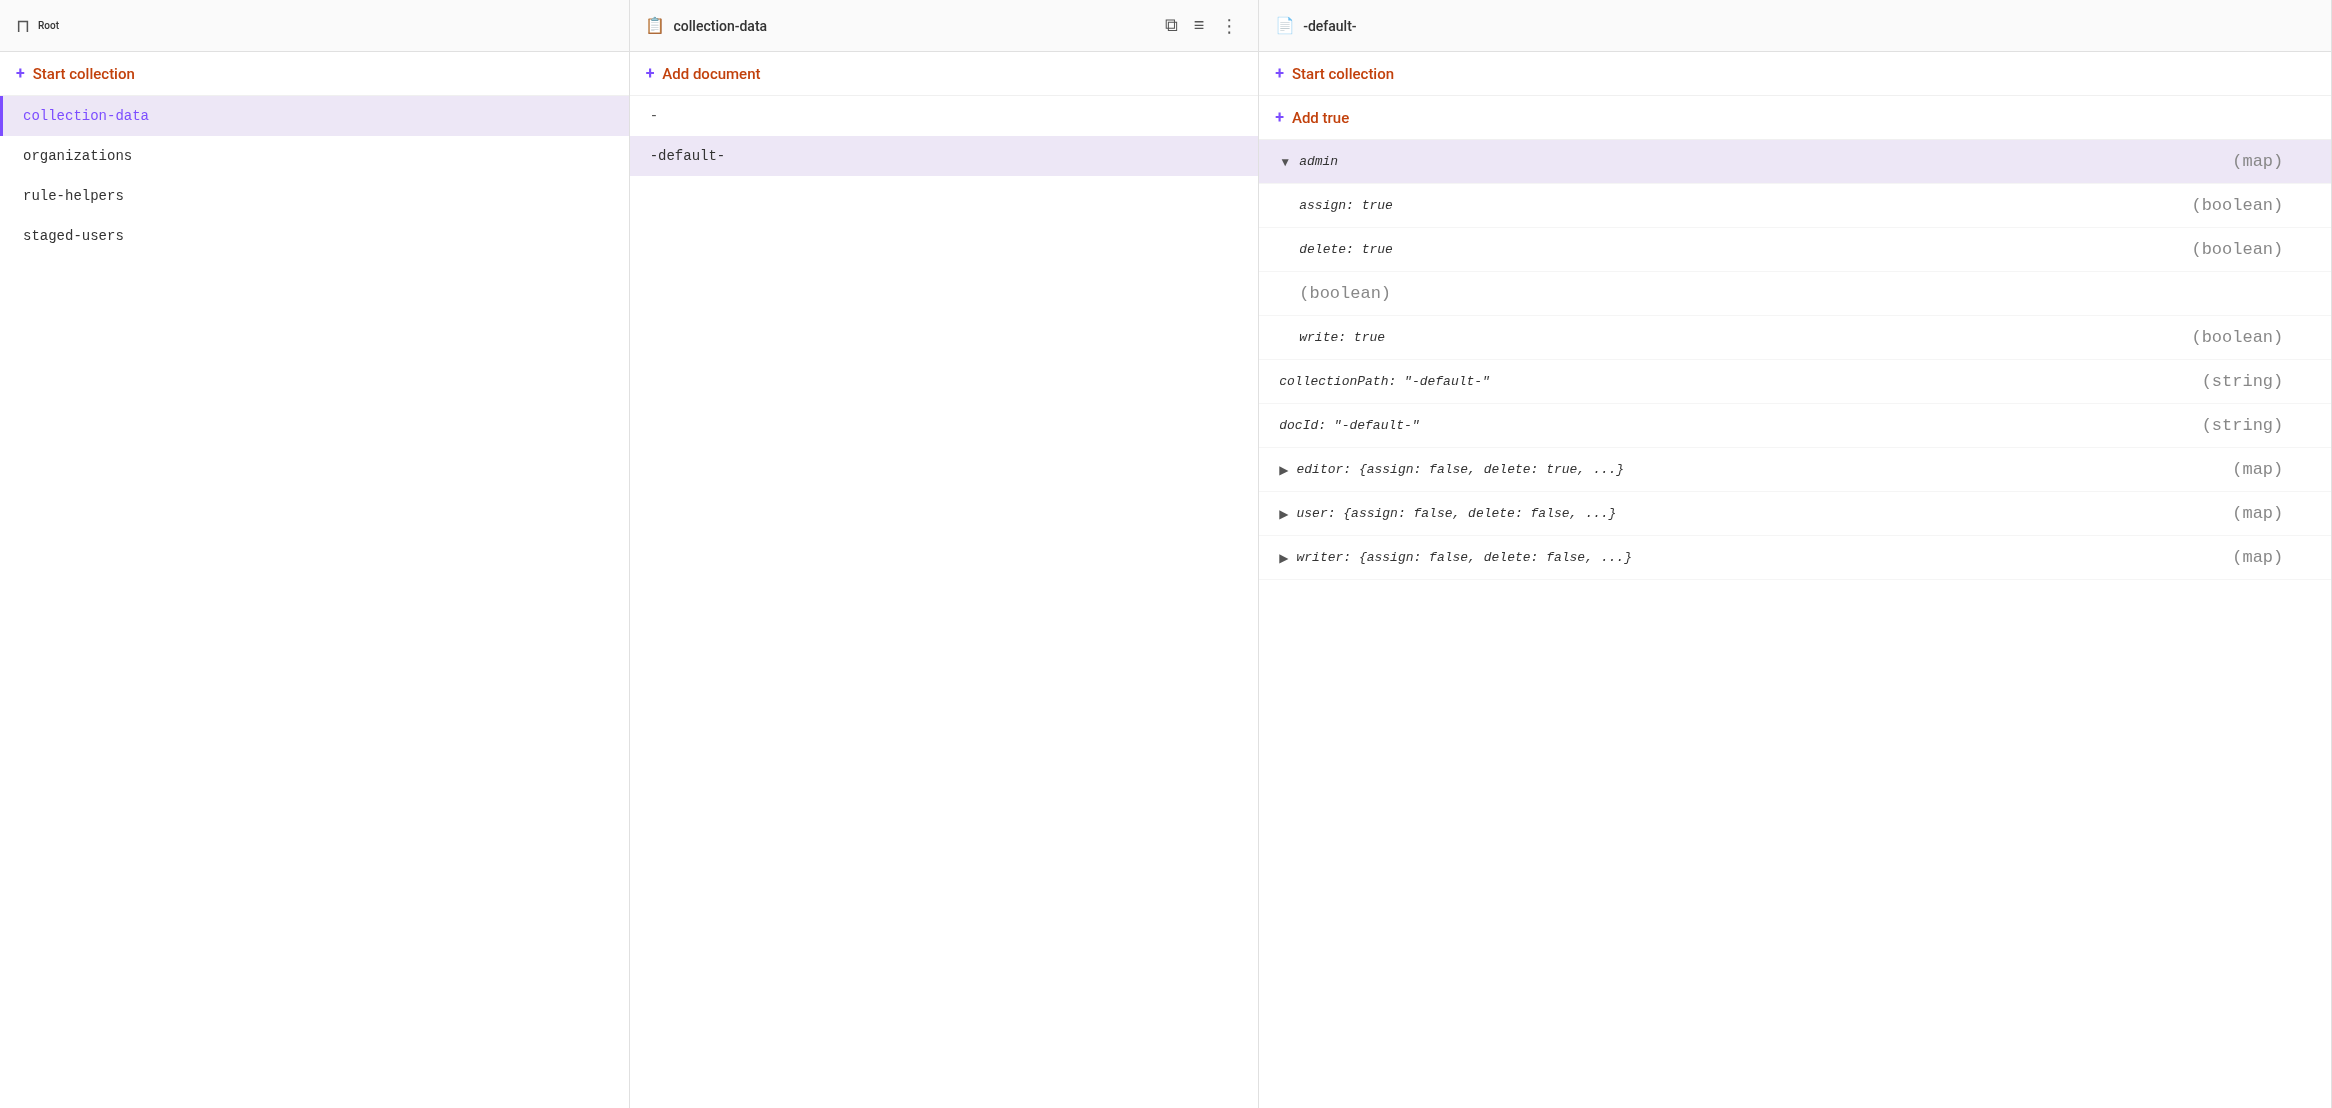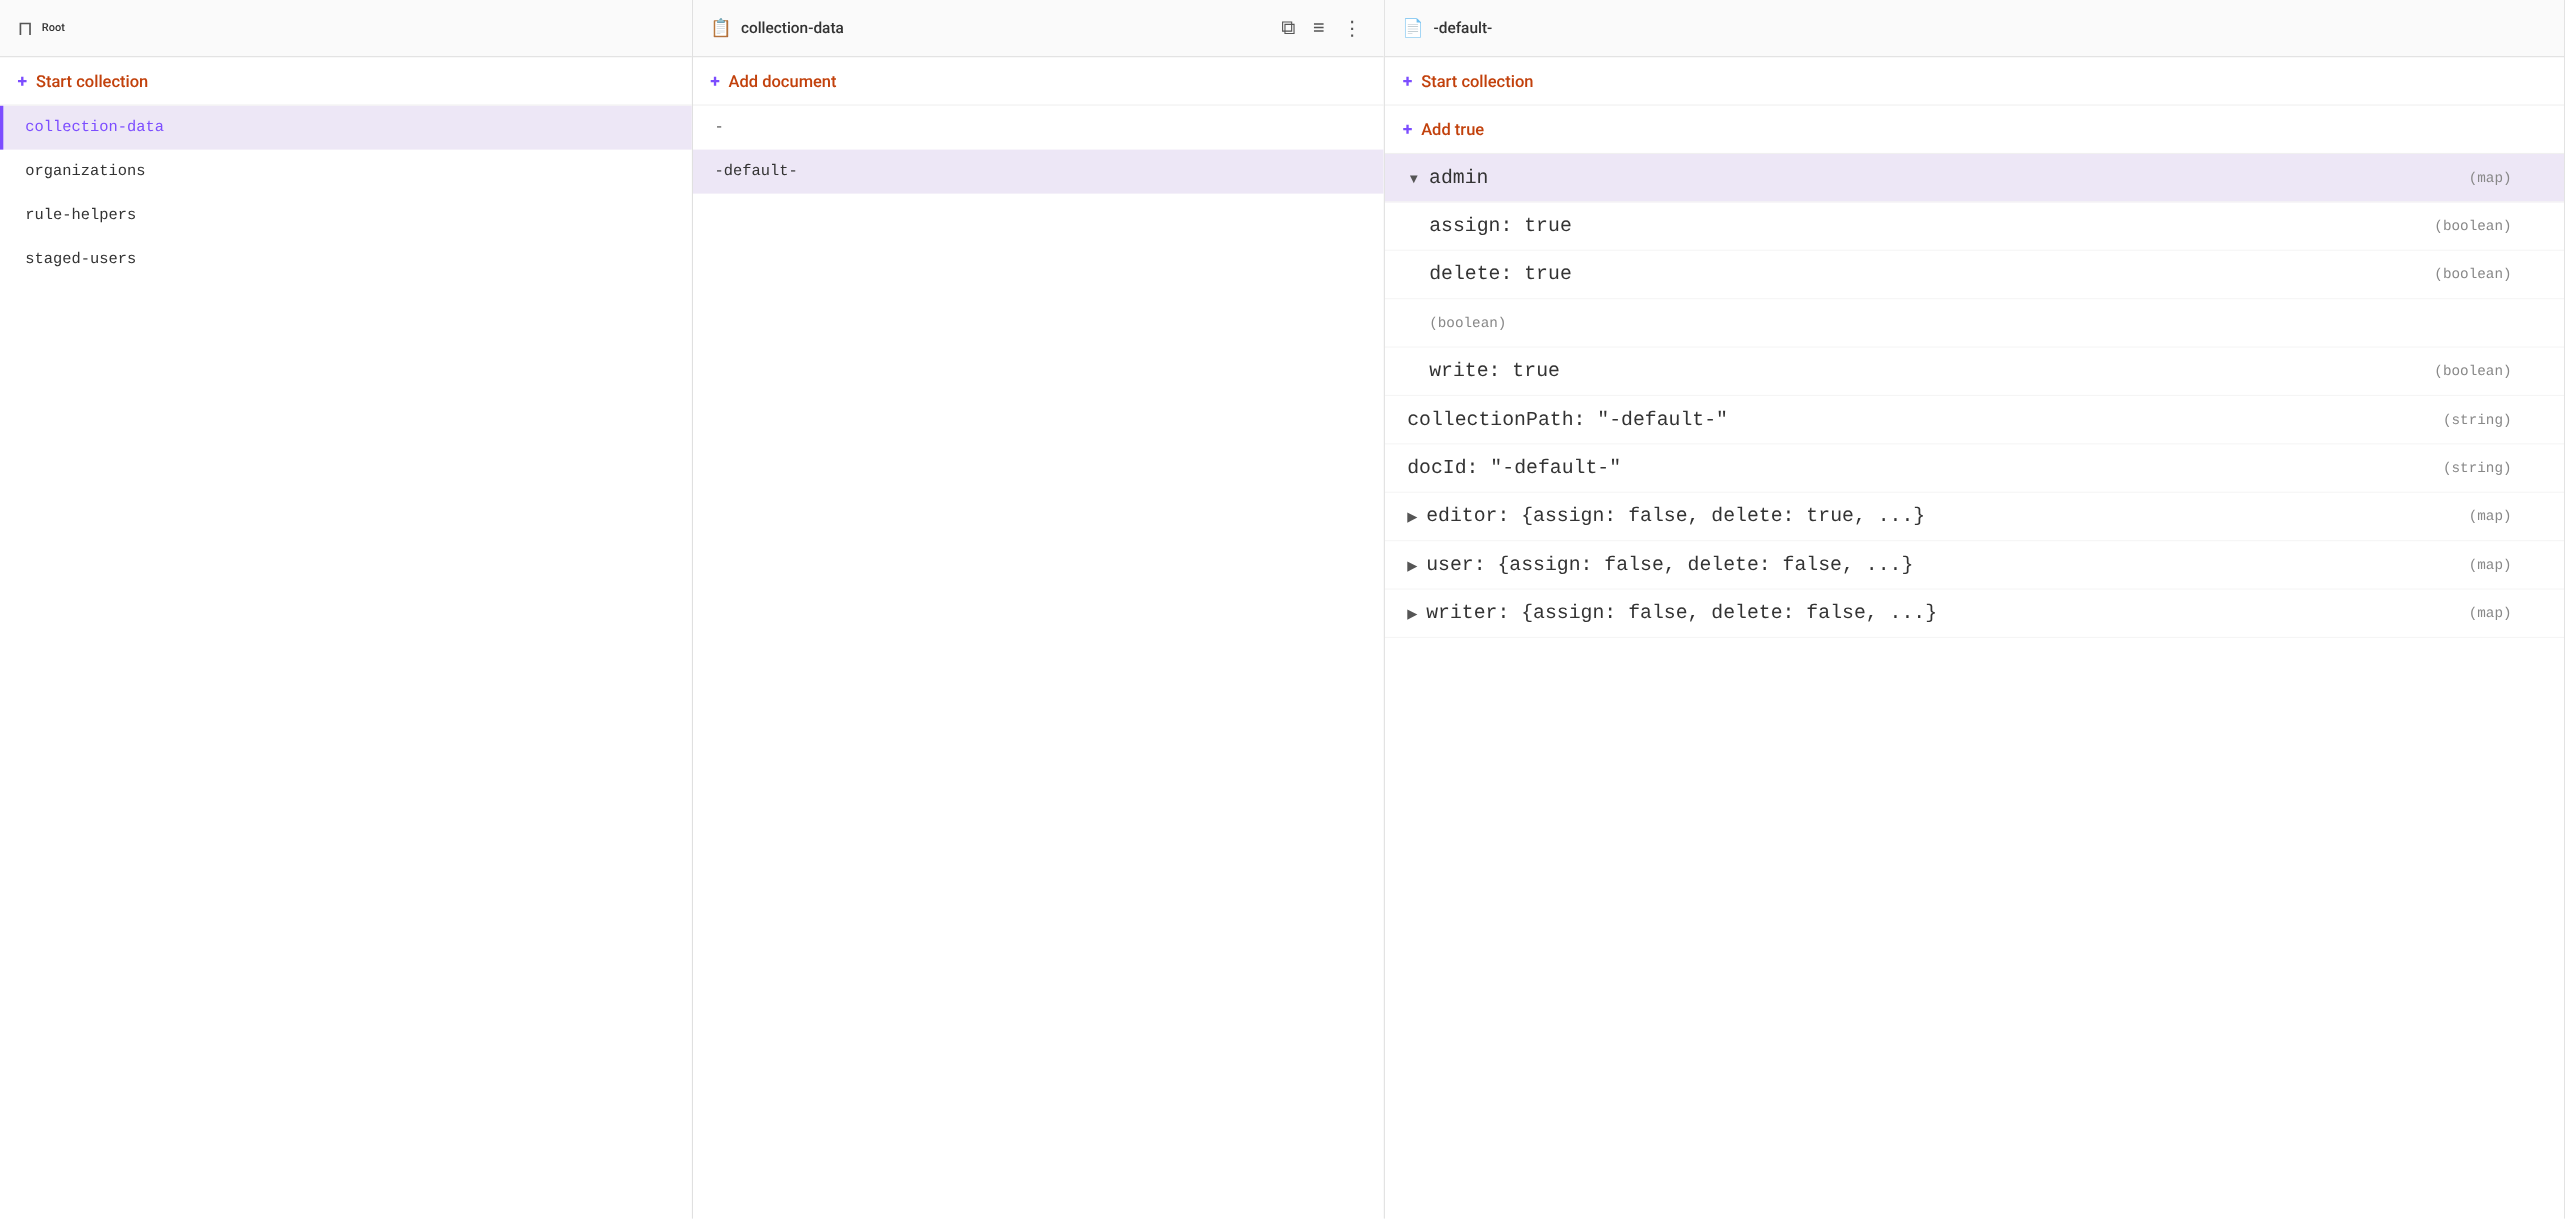--- a/index.html
+++ b/index.html
@@ -132,30 +132,31 @@
     .field-row {
       display: flex;
       align-items: center;
       padding: 10px 20px;
       border-bottom: 1px solid #f5f5f5;
       min-height: 44px;
     }
     .field-row.highlighted { background: #ede7f6; }
     .field-key {
       font-family: 'Courier New', monospace;
-      font-size: 18px;
-      color: #333;
-      flex: 1;
+      font-size: 13px;
+      color: #333;
+      flex: 1;
+      font-style: italic;
     }
     .field-key .key-name { color: #333; }
     .field-key .key-value { color: #333; }
     .field-key .key-value-str { color: #333; }
     .field-type {
       font-family: 'Courier New', monospace;
-      font-size: 13px;
+      font-size: 17px;
       color: #888;
       margin-right: 8px;
     }
     .field-expand-icon {
       color: #555;
       font-size: 12px;
       margin-right: 8px;
       cursor: pointer;
     }
     .indent-1 { padding-left: 40px; }

